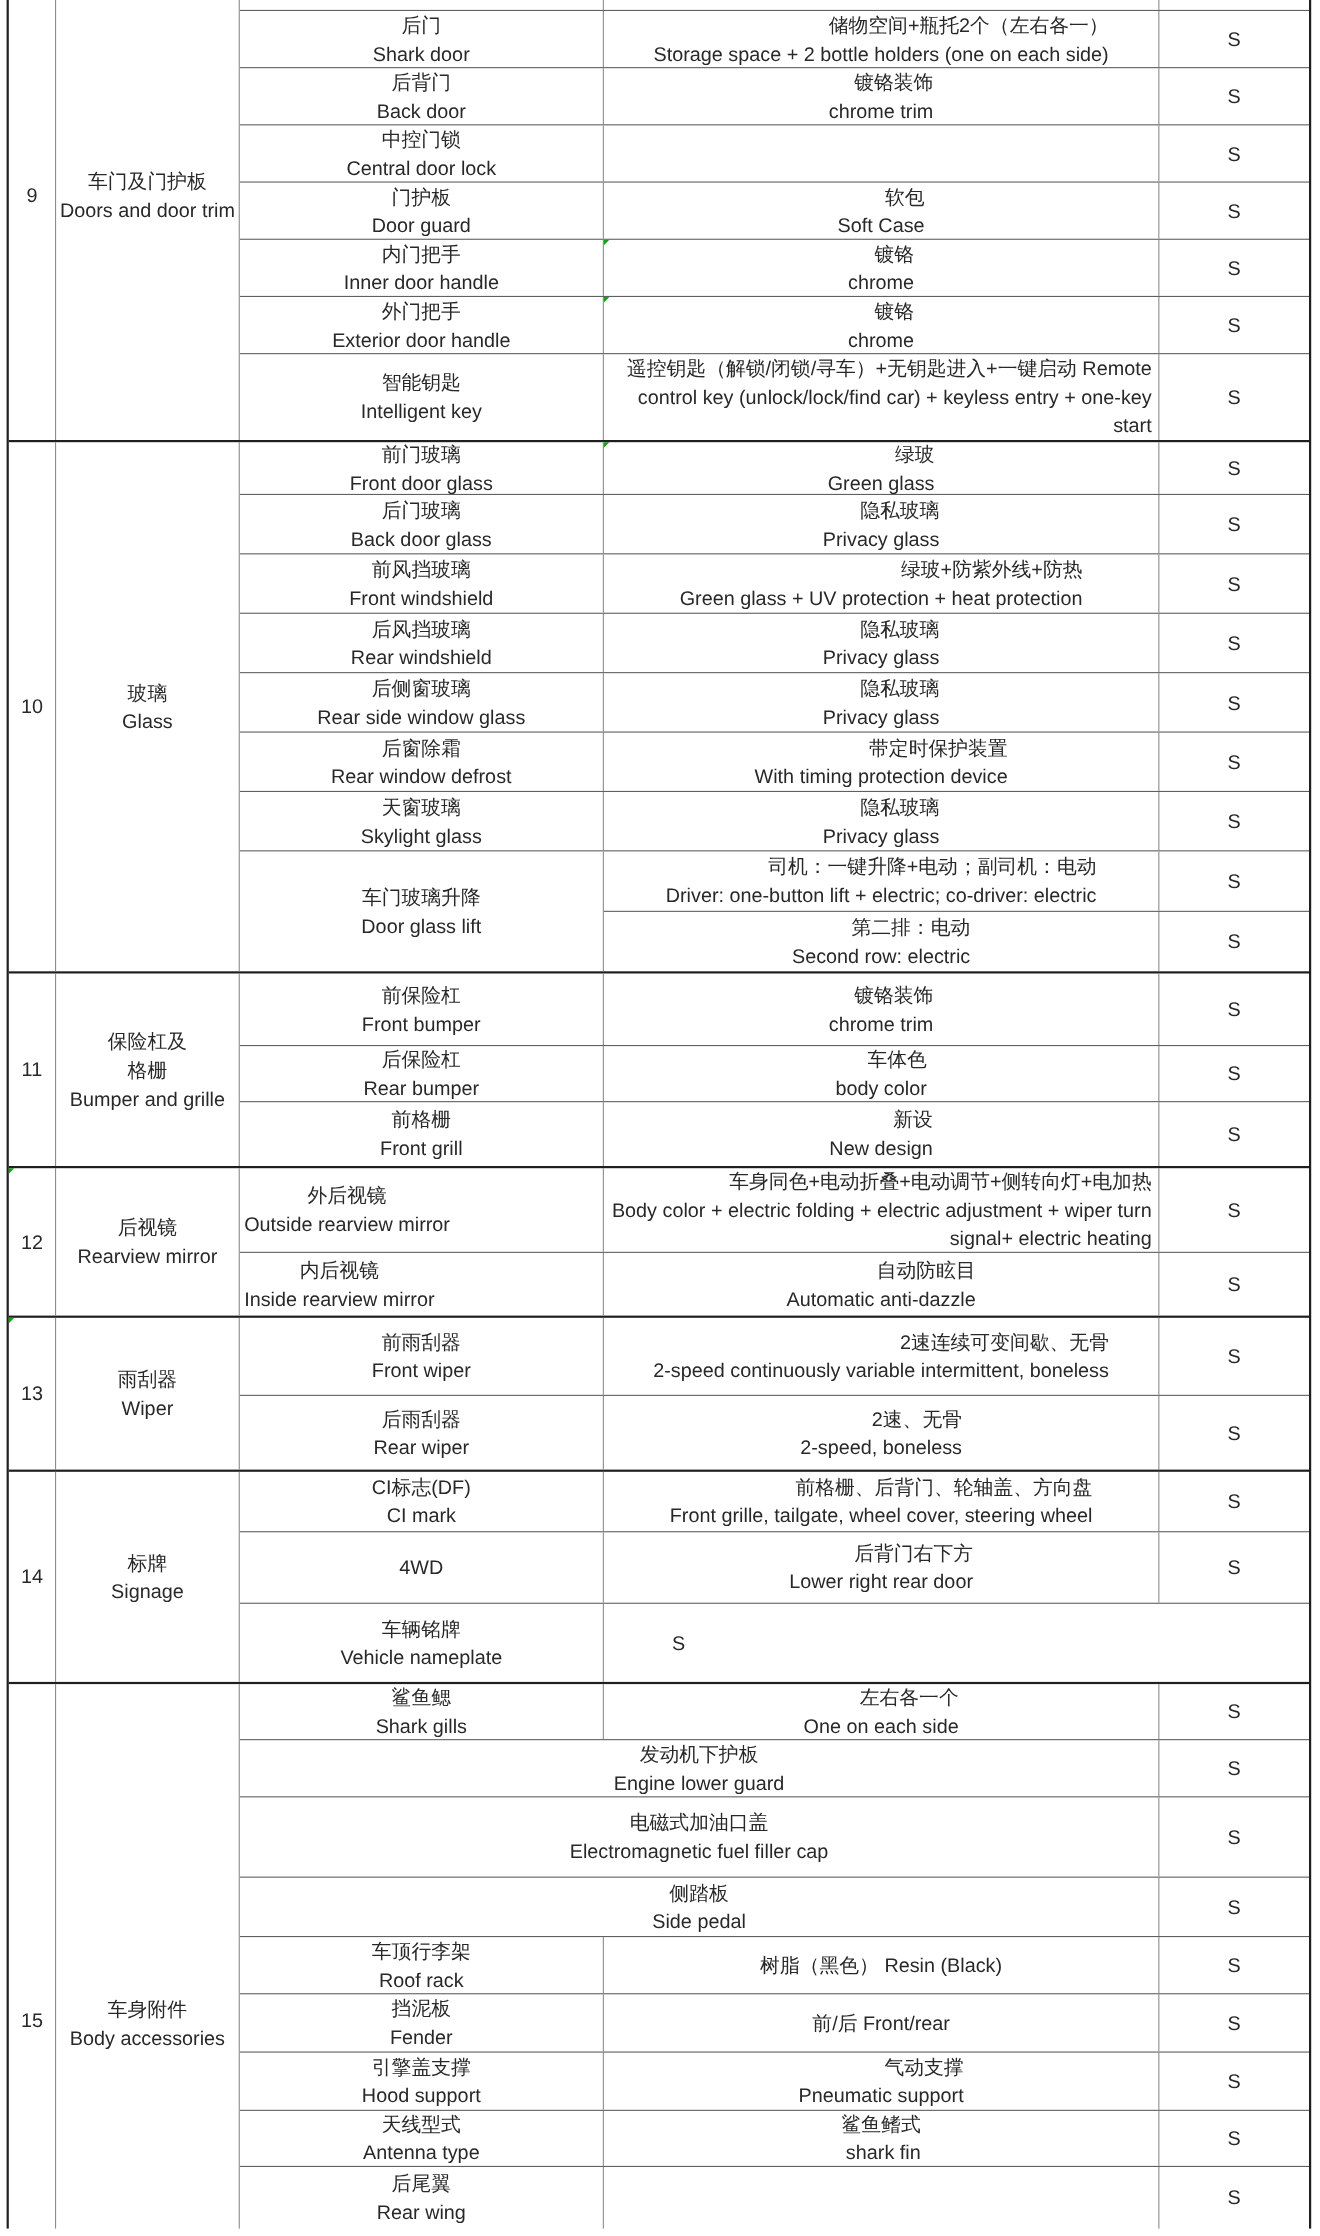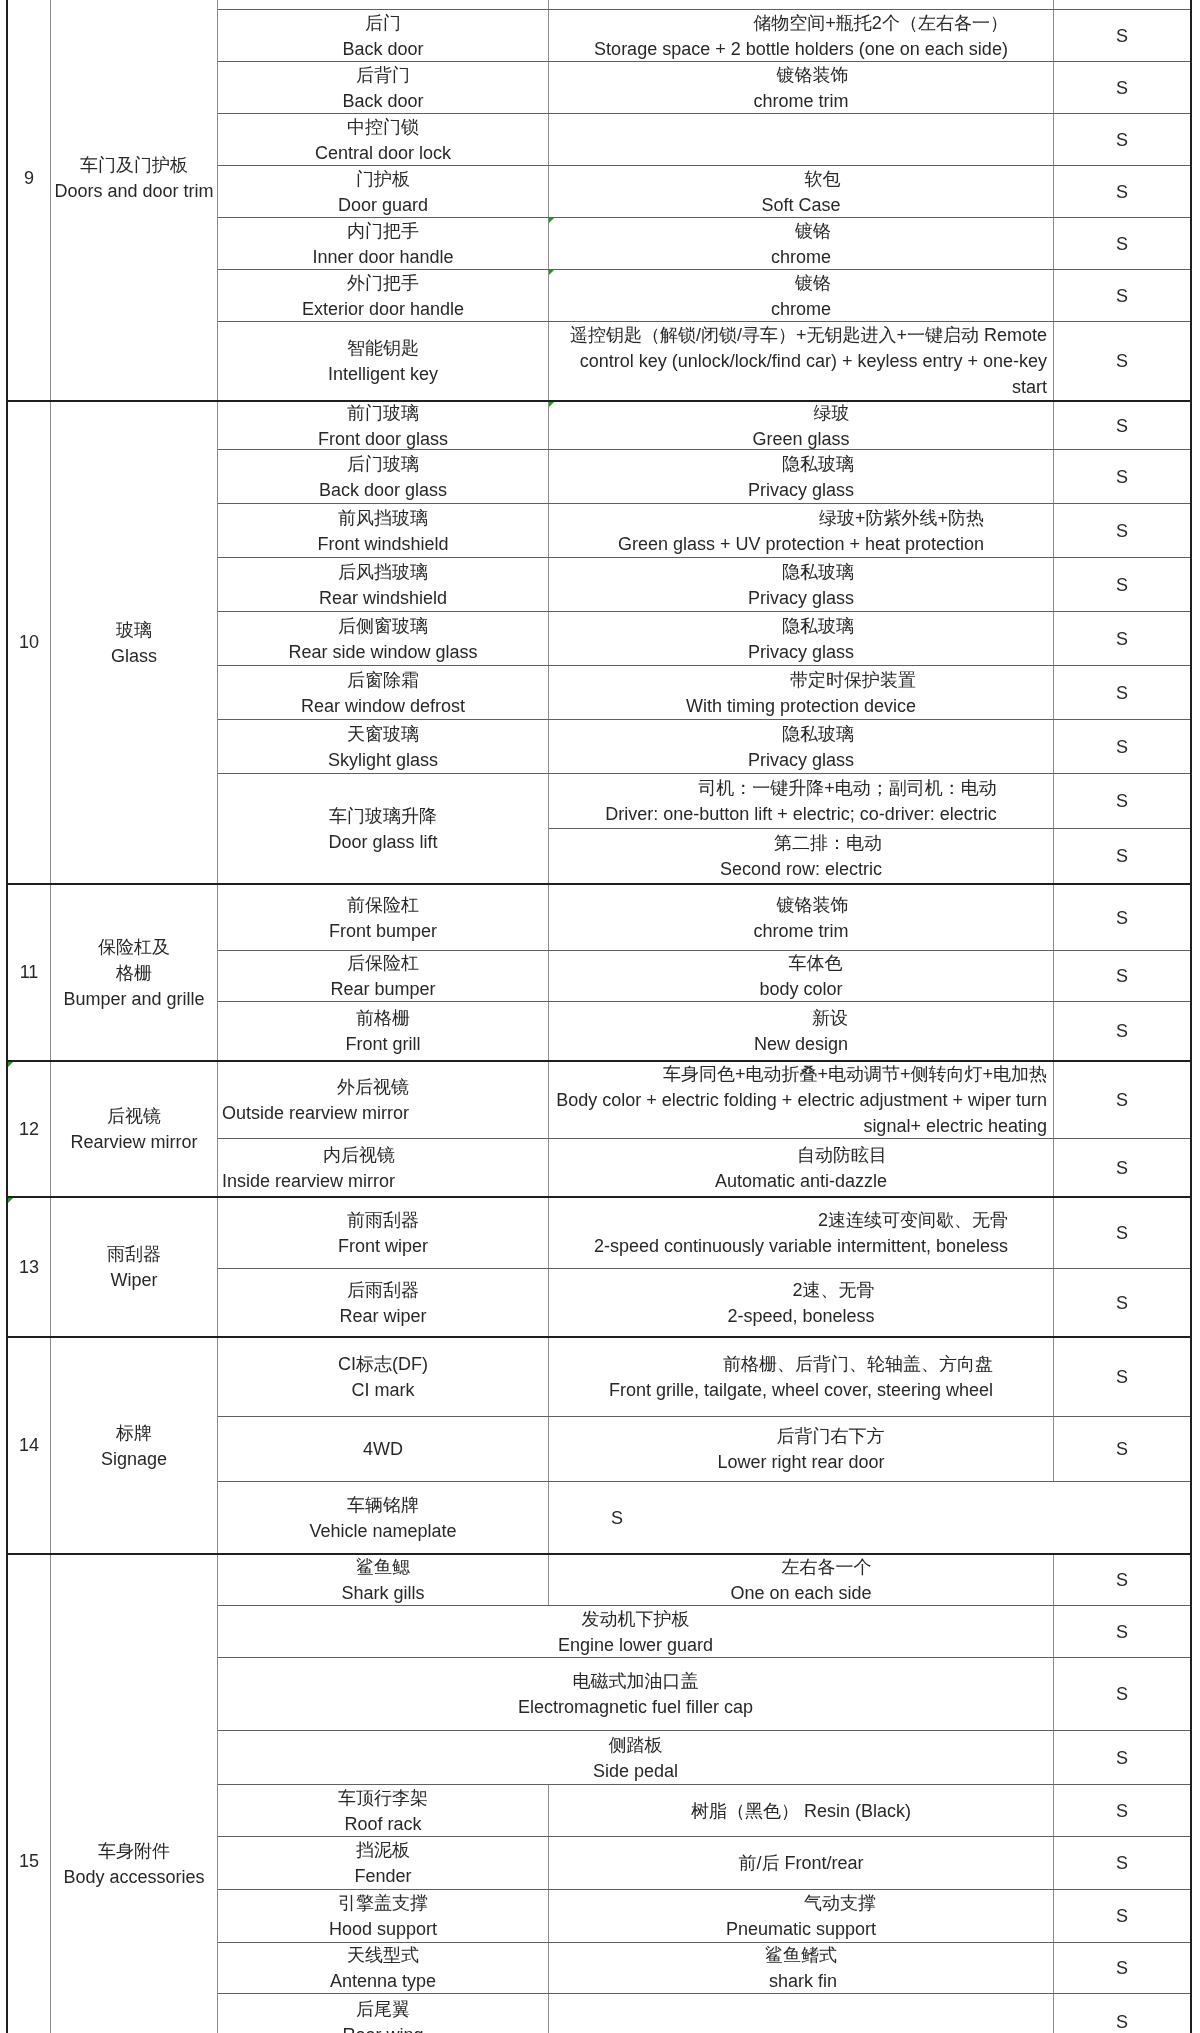--- a/index.html
+++ b/index.html
@@ -34,21 +34,21 @@
   .rows .row:last-child{border-bottom:none;}
   .cell{
     display:flex;align-items:center;justify-content:center;text-align:center;
     font-size:18px;line-height:26px;white-space:pre-line;position:relative;
     padding:0 6px;
   }
   .cell.item{width:331px;flex:0 0 331px;border-right:1px solid var(--border-gray);}
   .cell.desc{flex:1;border-right:1px solid var(--border-gray);text-align:right;}
   .cell.merged{flex:1;border-right:1px solid var(--border-gray);text-align:center;}
   .cell.s{width:136px;flex:0 0 136px;}
-  .cell.left{justify-content:flex-start;text-align:right;padding-left:4px;}
+  .cell.left{justify-content:flex-start;text-align:center;padding-left:4px;}
   .subrows{flex:1;display:flex;flex-direction:column;}
   .subrow{display:flex;flex:1;}
   .subrow.line{border-bottom:1px solid var(--row-line);}
   .subrow .cell.desc{flex:1;}
   .pad-top{align-items:flex-start;}
   .pad-top-num{padding-top:296px;}
   .pad-top-cat{padding-top:283px;}
   .green-flag{
     position:absolute;top:0;left:0;width:0;height:0;
     border-top:5px solid var(--flag-green);
@@ -65,21 +65,21 @@
     <div class="col-cat">车门及门护板
 Doors and door trim</div>
     <div class="rows">
       <div class="row" style="height:54px">
         <div class="cell item"></div>
         <div class="cell desc"></div>
         <div class="cell s"></div>
       </div>
       <div class="row" style="height:52px">
         <div class="cell item">后门
-Back door</div>
+Shark door</div>
         <div class="cell desc">储物空间+瓶托2个（左右各一）
 Storage space + 2 bottle holders (one on each side)</div>
         <div class="cell s">S</div>
       </div>
       <div class="row" style="height:52px">
         <div class="cell item">后背门
 Back door</div>
         <div class="cell desc">镀铬装饰
 chrome trim</div>
         <div class="cell s">S</div>
@@ -265,21 +265,21 @@
         <div class="cell s">S</div>
       </div>
     </div>
   </div>
 
   <div class="section">
     <div class="col-num">14</div>
     <div class="col-cat">标牌
 Signage</div>
     <div class="rows">
-      <div class="row" style="height:79px">
+      <div class="row" style="height:55px">
         <div class="cell item">CI标志(DF)
 CI mark</div>
         <div class="cell desc">前格栅、后背门、轮轴盖、方向盘
 Front grille, tailgate, wheel cover, steering wheel</div>
         <div class="cell s">S</div>
       </div>
       <div class="row" style="height:65px">
         <div class="cell item">4WD</div>
         <div class="cell desc">后背门右下方
 Lower right rear door</div>

